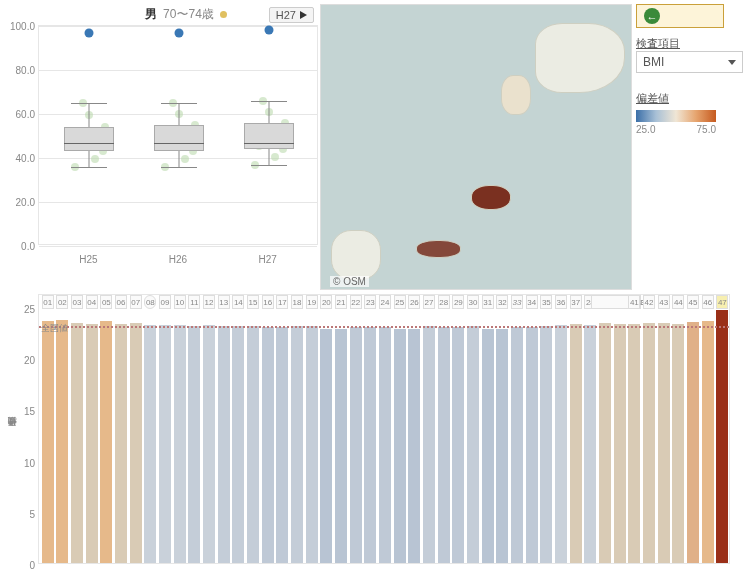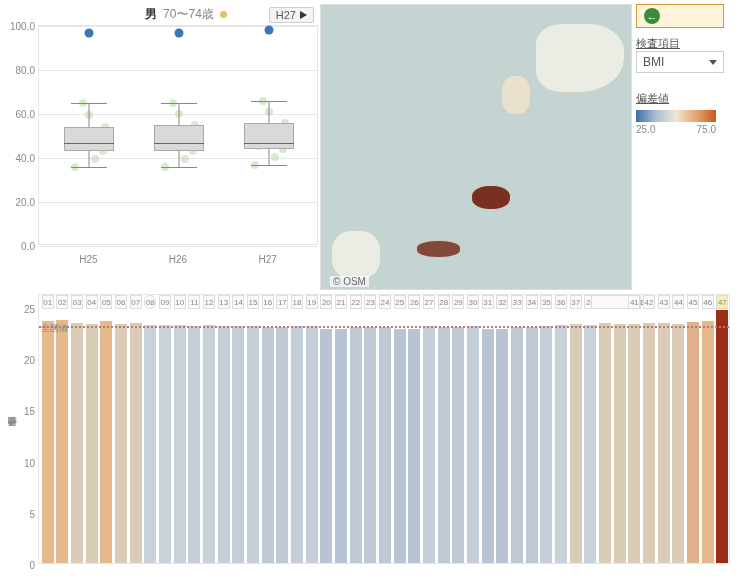--- a/index.html
+++ b/index.html
@@ -37,21 +37,21 @@
   .swarm-dot { position:absolute; width:8px; height:8px; border-radius:50%; background:#b6d7a8; opacity:0.55; transform:translate(-50%,-50%);}
 
   
   .island { position:absolute; background:#f0efe5; border:1px solid #d0cfc0; }
   .osm { position:absolute; bottom:2px; left:9px; font-size:10px; color:#666; background:rgba(255,255,255,0.7); padding:0 3px;}
 
   
   .nav-btn { display:flex; align-items:center; justify-content:space-between; border:1px solid #caa03a; background:#fdf4d9; padding:3px 3px 3px 7px; font-size:11px; color:#333; cursor:pointer; margin-bottom:8px;}
   .nav-btn .arrow { width:16px;height:16px;border-radius:50%;background:#3a8a3a;display:inline-flex;align-items:center;justify-content:center;color:#fff;font-size:11px;}
   .panel-label { font-size:11px; color:#555; margin-top:6px;text-decoration:underline;}
-  .select { border:1px solid #ccc; background:#fff; padding:3px 6px; width:88px; display:flex; justify-content:space-between; align-items:center; cursor:pointer; font-size:12px;}
+  .select { border:1px solid #ccc; background:#fff; padding:3px 6px; width:107px; display:flex; justify-content:space-between; align-items:center; cursor:pointer; font-size:12px;}
   .legend-grad { width:80px; height:12px; background:linear-gradient(to right,#3b6fa8,#a8c0d6,#f0e6d5,#e6a46e,#c65a1f); margin-top:4px;}
   .legend-ticks { display:flex; justify-content:space-between; width:80px; font-size:10px; color:#888; margin-top:2px;}
 
   
   .bottom-panel { position:relative; height:286px; padding:4px 6px 4px 38px;}
   .bar-area { position:relative; width:692px; height:270px; border:1px solid #e6e6e6;}
   .bar { position:absolute; bottom:0; width:12px; }
   .bar-header-cell { position:absolute; top:0; height:14px; width:12px; border:1px solid #ddd; background:#fafafa; font-size:8px; text-align:center; line-height:14px; color:#888;}
   .bar-header-cell.sel { background:#f7efb0; }
   .natlabel { position:absolute; font-size:9px; color:#888; left:2px;}

